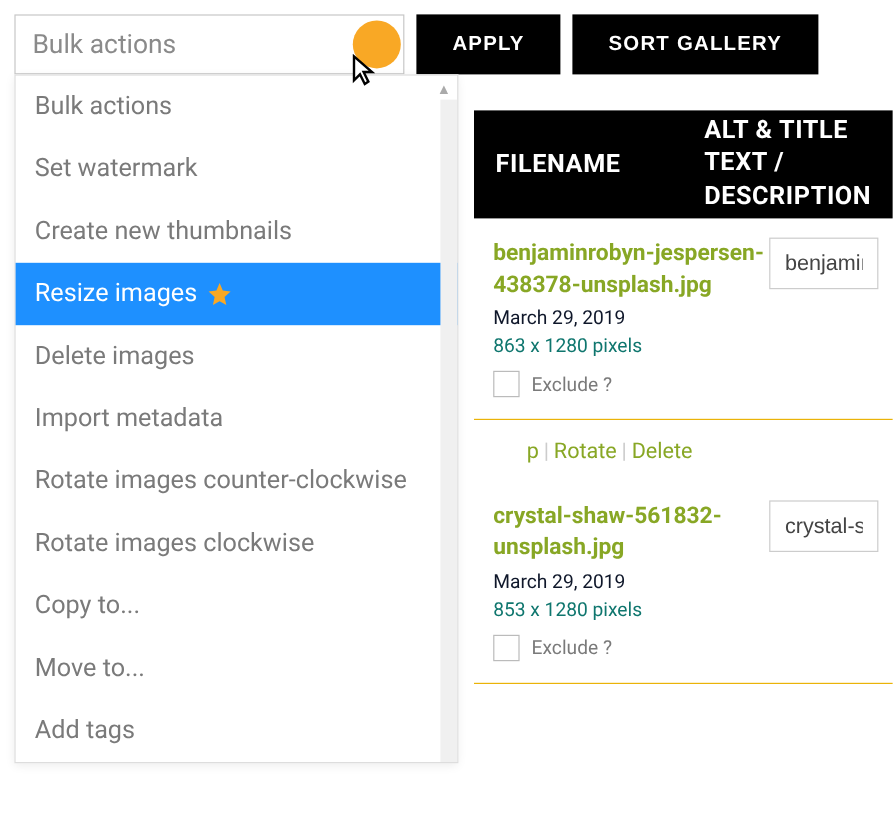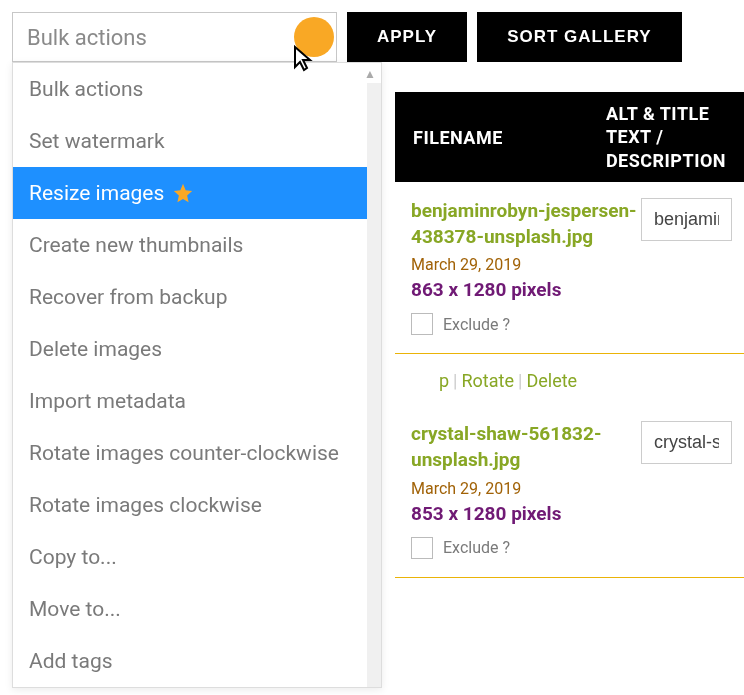--- a/index.html
+++ b/index.html
@@ -122,50 +122,49 @@
       margin-top: 30px;
     }
     .thead {
       background: #000;
       color: #fff;
       display: flex;
       height: 90px;
       align-items: center;
     }
     .th {
-      font-size: 18px;
+      font-size: 21px;
       font-weight: 700;
       letter-spacing: 0.5px;
       padding: 0 18px;
     }
     .th-filename { width: 230px; }
     .th-alt { flex: 1; line-height: 1.3; }
     .row {
       border-bottom: 1px solid #eab308;
       padding: 16px 0 18px 16px;
       display: flex;
     }
     .filecell { width: 230px; }
     .filename {
       color: #88a725;
       font-weight: 700;
       font-size: 19px;
       line-height: 1.35;
       word-break: break-word;
     }
     .filedate {
-      color: #a16207;
+      color: #0f172a;
       font-size: 16px;
       margin-top: 6px;
     }
     .filedims {
-      color: #701a75;
-      font-size: 19px;
+      color: #0f766e;
+      font-size: 16px;
       margin-top: 4px;
-      font-weight: bold;
     }
     .exclude-row {
       display: flex;
       align-items: center;
       gap: 10px;
       margin-top: 12px;
     }
     .checkbox {
       width: 22px;
       height: 22px;
@@ -219,33 +218,30 @@
     <div class="dropdown">
       <div class="scroll-arrow">▲</div>
       <div class="scrollbar"></div>
       <div class="dropdown-inner" id="dropdown-inner">
           <div class="dropdown-item">
             <span>Bulk actions</span>
           </div>
           <div class="dropdown-item">
             <span>Set watermark</span>
           </div>
+          <div class="dropdown-item">
+            <span>Create new thumbnails</span>
+          </div>
           <div class="dropdown-item selected">
             <span>Resize images</span>
             <span class="star-icon">
               <svg width="22" height="22" viewBox="0 0 24 24">
                 <path fill="#f9a825" d="M12 2l2.9 6.9L22 9.8l-5.5 5 1.6 7.2L12 18.6 5.9 22l1.6-7.2L2 9.8l7.1-0.9z"></path>
               </svg>
             </span>
-          </div>
-          <div class="dropdown-item">
-            <span>Create new thumbnails</span>
-          </div>
-          <div class="dropdown-item">
-            <span>Recover from backup</span>
           </div>
           <div class="dropdown-item">
             <span>Delete images</span>
           </div>
           <div class="dropdown-item">
             <span>Import metadata</span>
           </div>
           <div class="dropdown-item">
             <span>Rotate images counter-clockwise</span>
           </div>

